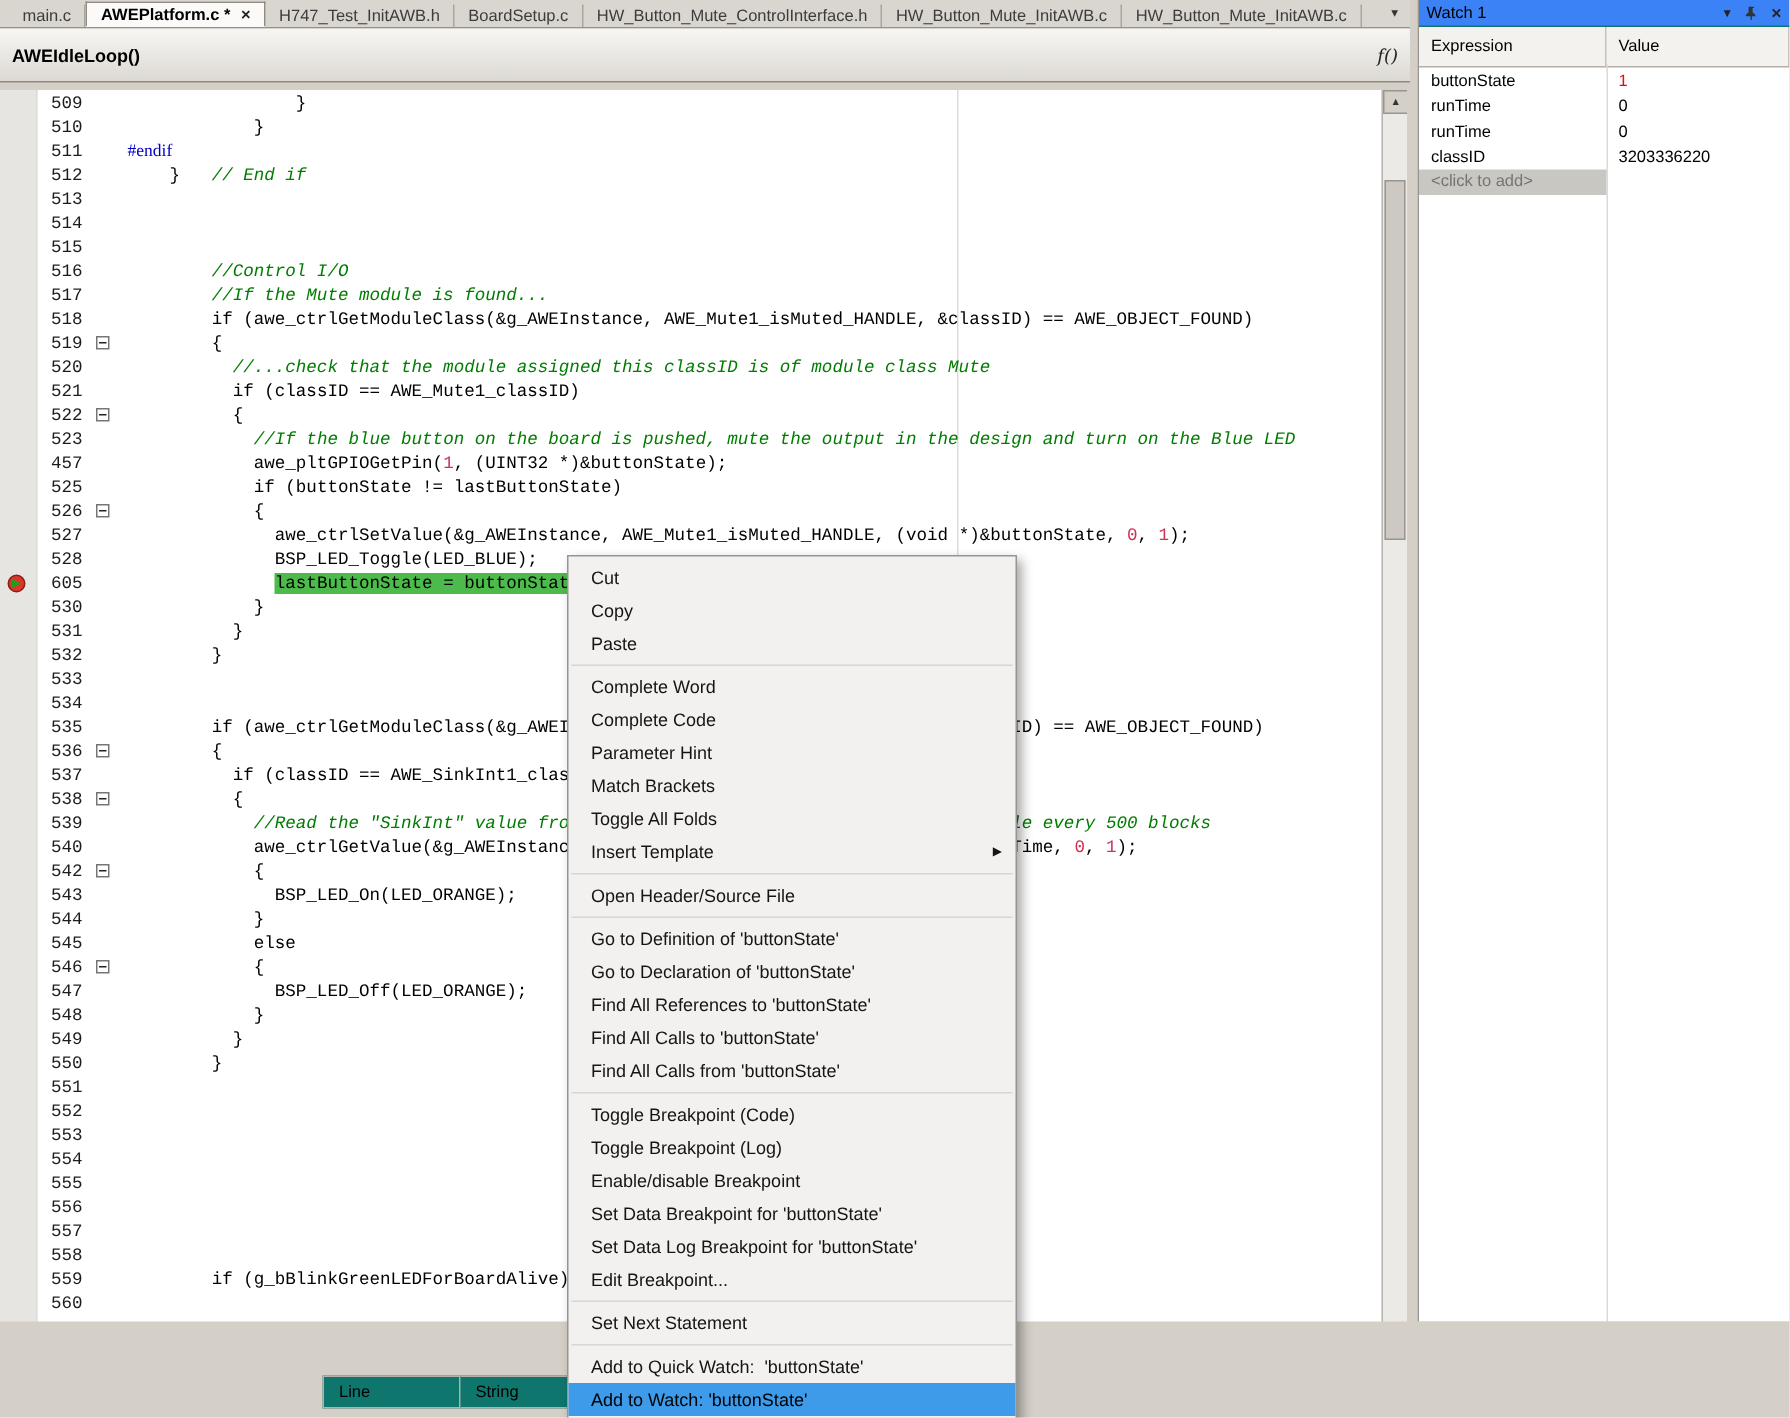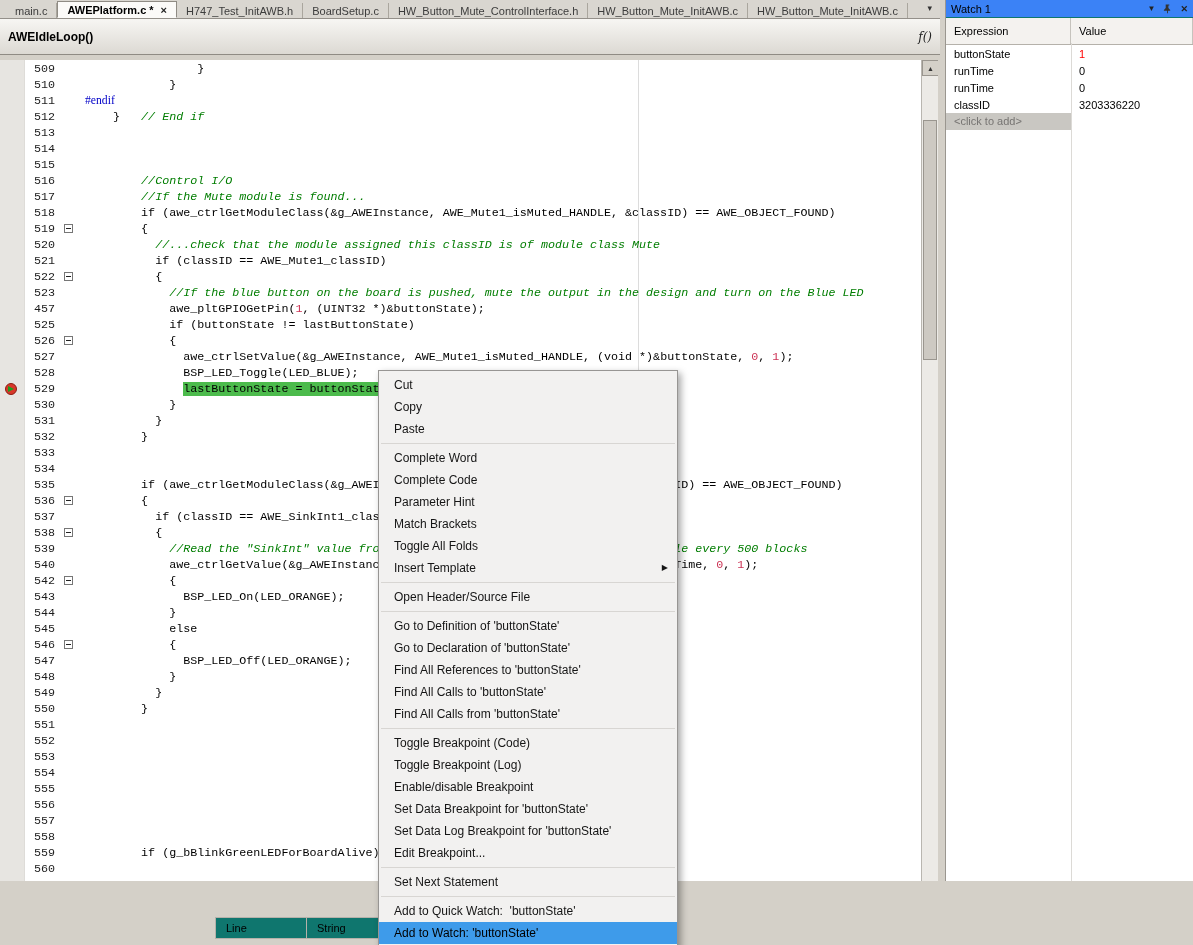--- a/index.html
+++ b/index.html
@@ -146,21 +146,21 @@
       <div class="code-row"><div class="bp-margin"></div><div class="line-num">519</div><div class="fold-margin"><span class="fold-box"></span></div><div class="code-text"><span class="seg-p">        {</span></div></div>
       <div class="code-row"><div class="bp-margin"></div><div class="line-num">520</div><div class="fold-margin"></div><div class="code-text"><span class="seg-p">          </span><span class="seg-c">//...check that the module assigned this classID is of module class Mute</span></div></div>
       <div class="code-row"><div class="bp-margin"></div><div class="line-num">521</div><div class="fold-margin"></div><div class="code-text"><span class="seg-p">          </span><span class="seg-k">if</span><span class="seg-p"> (classID == AWE_Mute1_classID)</span></div></div>
       <div class="code-row"><div class="bp-margin"></div><div class="line-num">522</div><div class="fold-margin"><span class="fold-box"></span></div><div class="code-text"><span class="seg-p">          {</span></div></div>
       <div class="code-row"><div class="bp-margin"></div><div class="line-num">523</div><div class="fold-margin"></div><div class="code-text"><span class="seg-p">            </span><span class="seg-c">//If the blue button on the board is pushed, mute the output in the design and turn on the Blue LED</span></div></div>
       <div class="code-row"><div class="bp-margin"></div><div class="line-num">457</div><div class="fold-margin"></div><div class="code-text"><span class="seg-p">            awe_pltGPIOGetPin(</span><span class="seg-n">1</span><span class="seg-p">, (UINT32 *)&amp;buttonState);</span></div></div>
       <div class="code-row"><div class="bp-margin"></div><div class="line-num">525</div><div class="fold-margin"></div><div class="code-text"><span class="seg-p">            </span><span class="seg-k">if</span><span class="seg-p"> (buttonState != lastButtonState)</span></div></div>
       <div class="code-row"><div class="bp-margin"></div><div class="line-num">526</div><div class="fold-margin"><span class="fold-box"></span></div><div class="code-text"><span class="seg-p">            {</span></div></div>
       <div class="code-row"><div class="bp-margin"></div><div class="line-num">527</div><div class="fold-margin"></div><div class="code-text"><span class="seg-p">              awe_ctrlSetValue(&amp;g_AWEInstance, AWE_Mute1_isMuted_HANDLE, (</span><span class="seg-k">void</span><span class="seg-p"> *)&amp;buttonState, </span><span class="seg-n">0</span><span class="seg-p">, </span><span class="seg-n">1</span><span class="seg-p">);</span></div></div>
       <div class="code-row"><div class="bp-margin"></div><div class="line-num">528</div><div class="fold-margin"></div><div class="code-text"><span class="seg-p">              BSP_LED_Toggle(LED_BLUE);</span></div></div>
-      <div class="code-row"><div class="bp-margin"><span class="bp-icon"></span></div><div class="line-num">529</div><div class="fold-margin"></div><div class="code-text"><span class="seg-p">              </span><span class="seg-hl">lastButtonState = buttonState</span><span class="seg-p">;</span></div></div>
+      <div class="code-row"><div class="bp-margin"><span class="bp-icon"></span></div><div class="line-num">605</div><div class="fold-margin"></div><div class="code-text"><span class="seg-p">              </span><span class="seg-hl">lastButtonState = buttonState</span><span class="seg-p">;</span></div></div>
       <div class="code-row"><div class="bp-margin"></div><div class="line-num">530</div><div class="fold-margin"></div><div class="code-text"><span class="seg-p">            }</span></div></div>
       <div class="code-row"><div class="bp-margin"></div><div class="line-num">531</div><div class="fold-margin"></div><div class="code-text"><span class="seg-p">          }</span></div></div>
       <div class="code-row"><div class="bp-margin"></div><div class="line-num">532</div><div class="fold-margin"></div><div class="code-text"><span class="seg-p">        }</span></div></div>
       <div class="code-row"><div class="bp-margin"></div><div class="line-num">533</div><div class="fold-margin"></div><div class="code-text"></div></div>
       <div class="code-row"><div class="bp-margin"></div><div class="line-num">534</div><div class="fold-margin"></div><div class="code-text"></div></div>
       <div class="code-row"><div class="bp-margin"></div><div class="line-num">535</div><div class="fold-margin"></div><div class="code-text"><span class="seg-p">        </span><span class="seg-k">if</span><span class="seg-p"> (awe_ctrlGetModuleClass(&amp;g_AWEInstance, AWE_SinkInt1_value_HANDLE, &amp;classID) == AWE_OBJECT_FOUND)</span></div></div>
       <div class="code-row"><div class="bp-margin"></div><div class="line-num">536</div><div class="fold-margin"><span class="fold-box"></span></div><div class="code-text"><span class="seg-p">        {</span></div></div>
       <div class="code-row"><div class="bp-margin"></div><div class="line-num">537</div><div class="fold-margin"></div><div class="code-text"><span class="seg-p">          </span><span class="seg-k">if</span><span class="seg-p"> (classID == AWE_SinkInt1_classID)</span></div></div>
       <div class="code-row"><div class="bp-margin"></div><div class="line-num">538</div><div class="fold-margin"><span class="fold-box"></span></div><div class="code-text"><span class="seg-p">          {</span></div></div>
       <div class="code-row"><div class="bp-margin"></div><div class="line-num">539</div><div class="fold-margin"></div><div class="code-text"><span class="seg-p">            </span><span class="seg-c">//Read the "SinkInt" value from the AWE design. The orange LED will toggle every 500 blocks</span></div></div>

